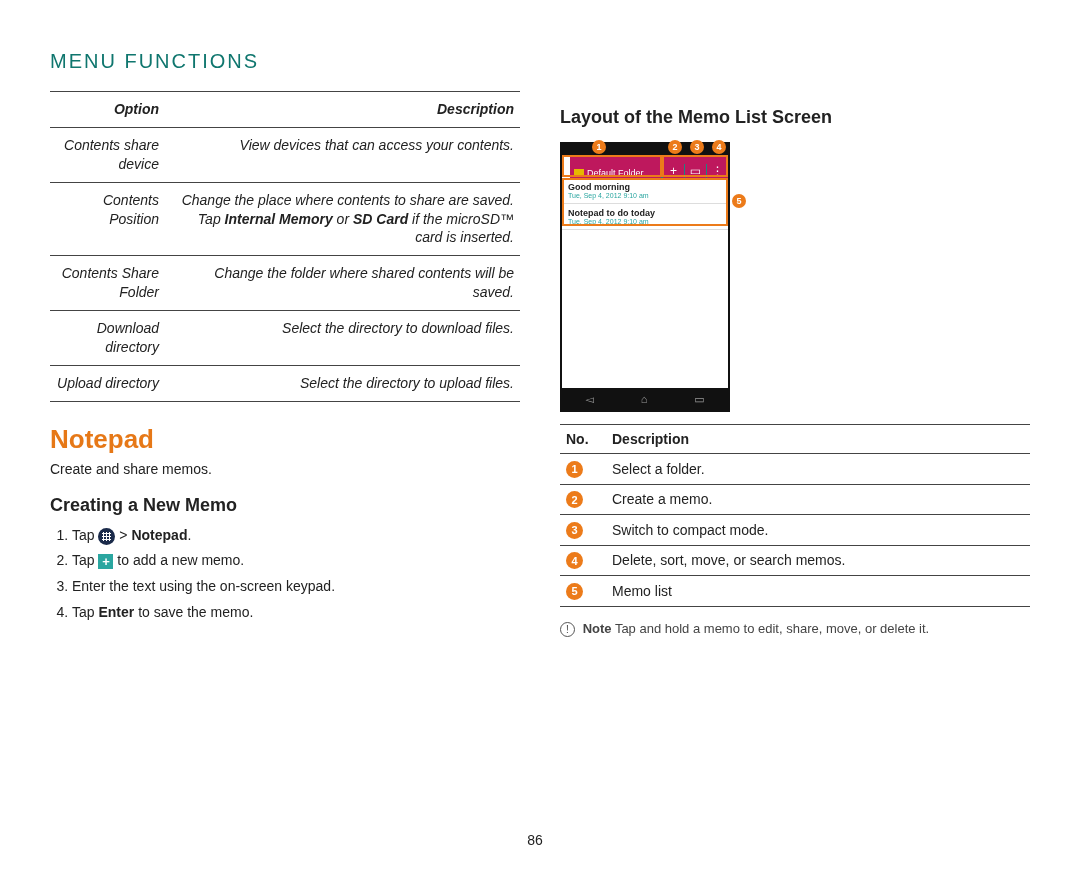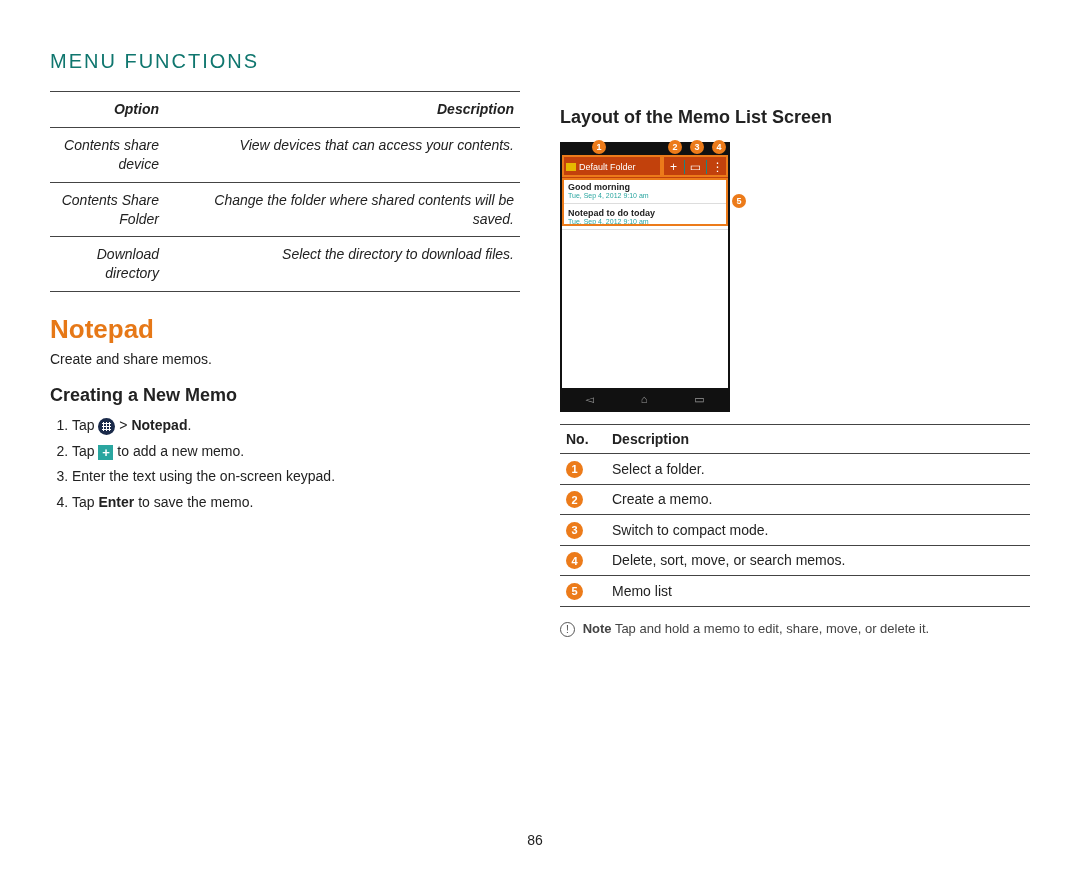--- a/index.html
+++ b/index.html
@@ -108,25 +108,26 @@
     margin-bottom: 12px;
     position: relative;
     margin-top: 4px;
   }
   .phone-statusbar {
     height: 12px;
     background: #111;
   }
   .phone-toolbar {
     display: flex;
-    background: #c2410c;
+    background: #be185d;
     height: 22px;
-    align-items: center;
+    align-items: flex-end;
     font-size: 9px;
     color: #fff;
+    margin-left: 8px;
   }
   .phone-toolbar .folder {
     flex: 1;
     display: flex;
     align-items: center;
     padding-left: 4px;
     gap: 3px;
     border-right: 1px solid #1e857f;
   }
   .phone-toolbar .folder .folder-icon {
@@ -242,26 +243,36 @@
           <th>Option</th>
           <th>Description</th>
         </tr>
       </thead>
       <tbody>
         <tr>
           <td>Contents share device</td>
           <td>View devices that can access your contents.</td>
         </tr>
         <tr>
+          <td>Contents Position</td>
+          <td>
+            <span>Change the place where contents to share are saved. Tap </span><span class="bold">Internal Memory</span><span> or </span><span class="bold">SD Card</span><span> if the microSD™ card is inserted.</span>
+          </td>
+        </tr>
+        <tr>
           <td>Contents Share Folder</td>
           <td>Change the folder where shared contents will be saved.</td>
         </tr>
         <tr>
           <td>Download directory</td>
           <td>Select the directory to download files.</td>
+        </tr>
+        <tr>
+          <td>Upload directory</td>
+          <td>Select the directory to upload files.</td>
         </tr>
       </tbody>
     </table>
 
     <div class="section-title-orange">Notepad</div>
     <div class="section-sub">Create and share memos.</div>
 
     <div class="section-h2">Creating a New Memo</div>
 
     <ol class="steps">

